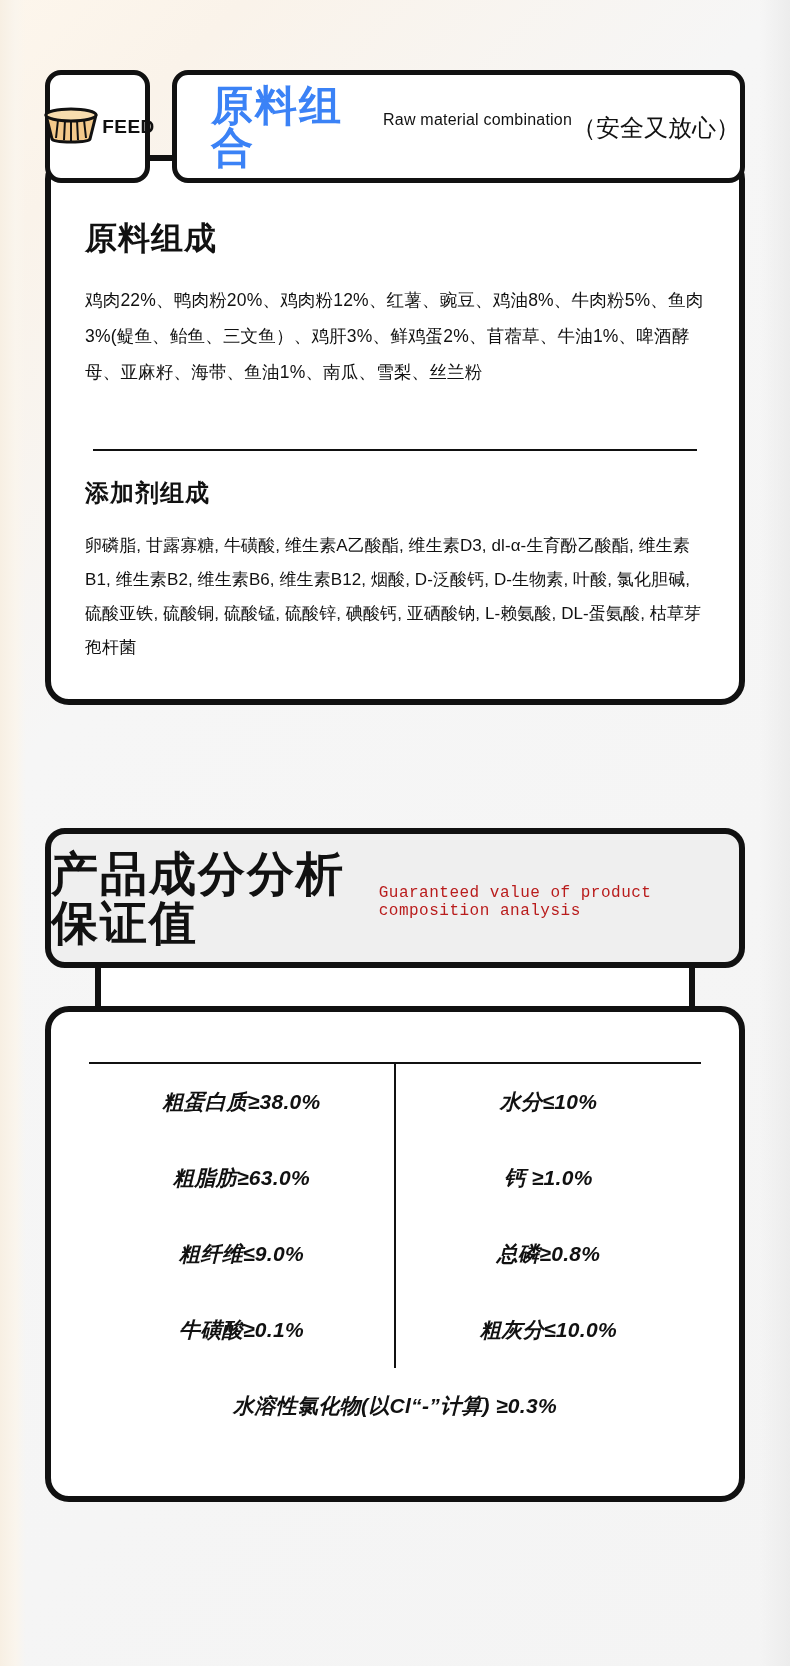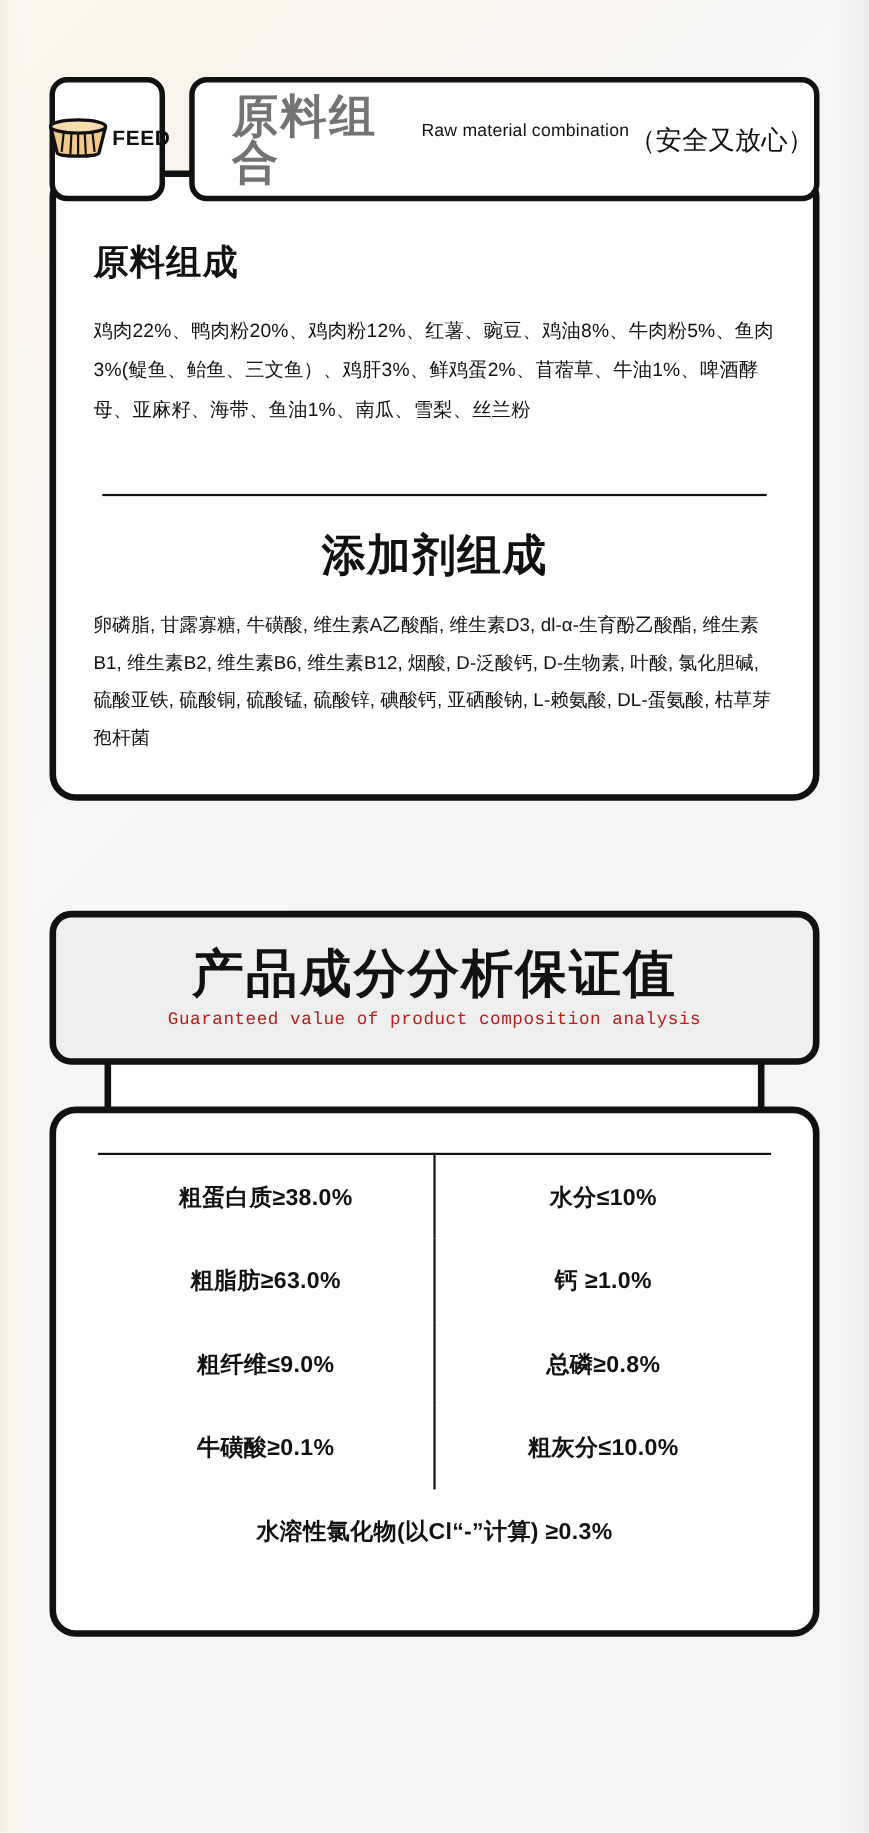--- a/index.html
+++ b/index.html
@@ -79,21 +79,21 @@
     border-radius: 16px;
     background: #fff;
     box-sizing: border-box;
     display: flex;
     align-items: center;
     padding-left: 34px;
   }
   .hdr-cn {
     font-size: 42px;
     font-weight: bold;
-    color: #737373;
+    color: #3b82f6;
     letter-spacing: 2px;
     line-height: 1;
   }
   .hdr-right {
     margin-left: 16px;
     display: flex;
     justify-content: center;
     line-height: 1.25;
   }
   .hdr-en {
@@ -134,22 +134,22 @@
     text-align: left;
     letter-spacing: 0.2px;
   }
   .spacer-gap { height: 58px; }
   .divider {
     border: none;
     border-top: 2px solid #111;
     margin: 0 8px;
   }
   .add-title {
-    text-align: center;
-    font-size: 40px;
+    text-align: left;
+    font-size: 24px;
     font-weight: bold;
     color: #111;
     letter-spacing: 1px;
     margin: 26px 0 16px 0;
   }
   .add-text {
     font-size: 17px;
     line-height: 2.0;
     color: #111;
     letter-spacing: 0.1px;
@@ -163,21 +163,21 @@
     top: 828px;
     width: 700px;
   }
   .banner {
     height: 140px;
     border: 6px solid #111;
     border-radius: 20px;
     background: #efefef;
     box-sizing: border-box;
     display: flex;
-    flex-direction: column;
+    flex-direction: row;
     align-items: center;
     justify-content: center;
     position: relative;
     z-index: 3;
   }
   .banner-cn {
     font-size: 47px;
     font-weight: bold;
     color: #111;
     letter-spacing: 2px;
@@ -210,21 +210,22 @@
     border-radius: 24px;
     background: #fff;
     padding: 36px 38px 52px 38px;
     box-sizing: border-box;
     z-index: 2;
     min-height: 440px;
   }
   table.nutri {
     width: 100%;
     border-collapse: collapse;
-    margin-top: 0;
+    margin-top: 14px;
+    font-style: italic;
   }
   table.nutri td {
     border-top: 2px solid #111;
     border-bottom: 2px solid #111;
     height: 74px;
     text-align: center;
     font-size: 21px;
     font-weight: bold;
     color: #111;
     letter-spacing: 0.3px;

